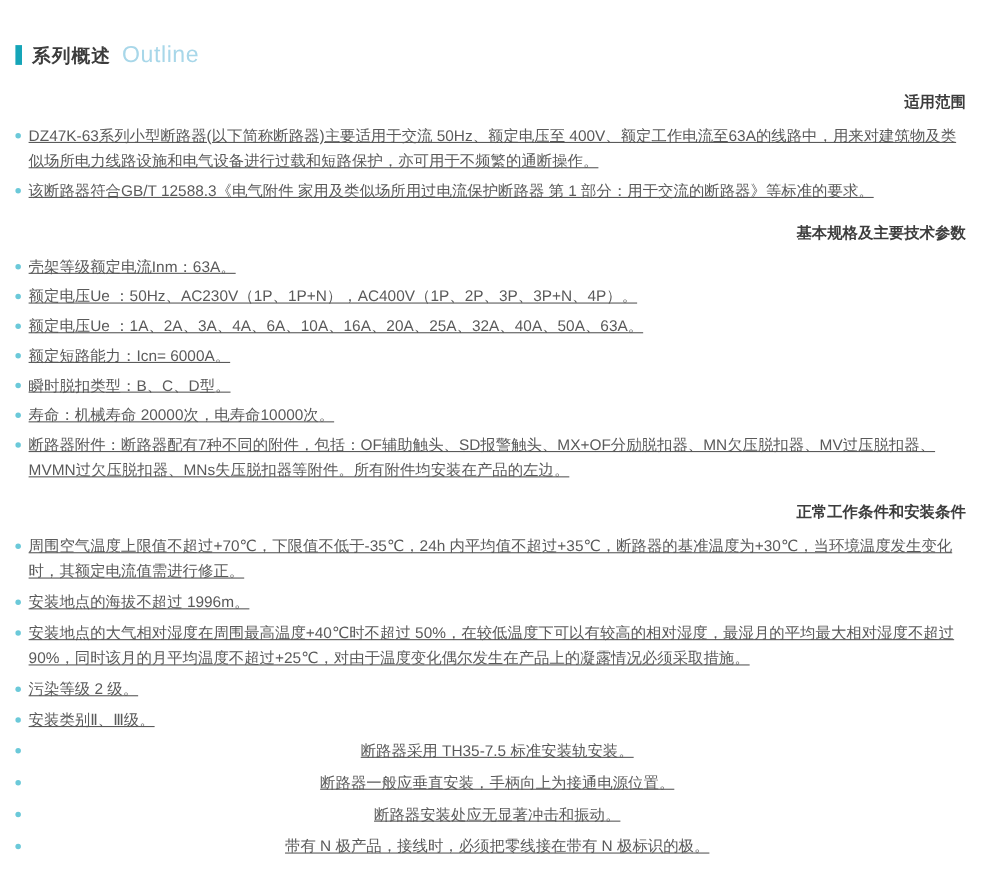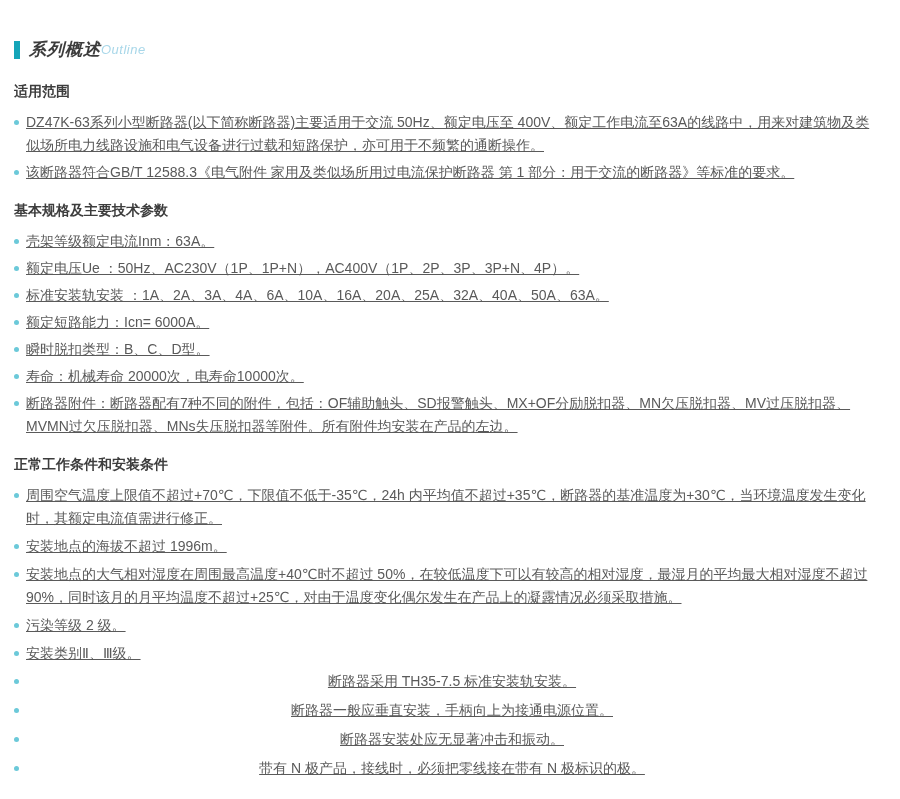--- a/index.html
+++ b/index.html
@@ -15,48 +15,49 @@
     box-sizing: border-box;
     width: 900px;
     height: 799px;
     padding: 38px 22px 0 14px;
     background: #ffffff;
   }
   .page-title {
     display: flex;
     align-items: center;
     margin-bottom: 22px;
-    font-style: italic;
   }
   .accent-bar {
     display: inline-block;
     width: 6px;
     height: 18px;
     background: #15a5b8;
     margin-right: 9px;
   }
   .title-cn {
     font-size: 17px;
     font-weight: bold;
     color: #3c3c3c;
     letter-spacing: 1px;
   }
   .title-en {
-    font-size: 13px;
+    font-size: 21px;
     color: #a8d7e9;
+    margin-left: 10px;
     letter-spacing: 0.5px;
   }
   .section {
     margin-bottom: 18px;
   }
   .section-heading {
     font-size: 14px;
     font-weight: bold;
     color: #3d3d3d;
     margin: 0 0 10px 0;
+    text-align: right;
   }
   ul.bullet-list {
     list-style: none;
     margin: 0;
     padding: 0;
   }
   ul.bullet-list li {
     position: relative;
     padding-left: 12px;
     font-size: 14px;
@@ -100,21 +101,21 @@
       <li>DZ47K-63系列小型断路器(以下简称断路器)主要适用于交流 50Hz、额定电压至 400V、额定工作电流至63A的线路中，用来对建筑物及类似场所电力线路设施和电气设备进行过载和短路保护，亦可用于不频繁的通断操作。</li>
       <li>该断路器符合GB/T 12588.3《电气附件 家用及类似场所用过电流保护断路器 第 1 部分：用于交流的断路器》等标准的要求。</li>
     </ul>
   </div>
 
   <div class="section">
     <h3 class="section-heading">基本规格及主要技术参数</h3>
     <ul class="bullet-list">
       <li>壳架等级额定电流Inm：63A。</li>
       <li>额定电压Ue ：50Hz、AC230V（1P、1P+N），AC400V（1P、2P、3P、3P+N、4P）。</li>
-      <li>标准安装轨安装 ：1A、2A、3A、4A、6A、10A、16A、20A、25A、32A、40A、50A、63A。</li>
+      <li>额定电压Ue ：1A、2A、3A、4A、6A、10A、16A、20A、25A、32A、40A、50A、63A。</li>
       <li>额定短路能力：Icn= 6000A。</li>
       <li>瞬时脱扣类型：B、C、D型。</li>
       <li>寿命：机械寿命 20000次，电寿命10000次。</li>
       <li>断路器附件：断路器配有7种不同的附件，包括：OF辅助触头、SD报警触头、MX+OF分励脱扣器、MN欠压脱扣器、MV过压脱扣器、MVMN过欠压脱扣器、MNs失压脱扣器等附件。所有附件均安装在产品的左边。</li>
     </ul>
   </div>
 
   <div class="section loose">
     <h3 class="section-heading">正常工作条件和安装条件</h3>
     <ul class="bullet-list">

